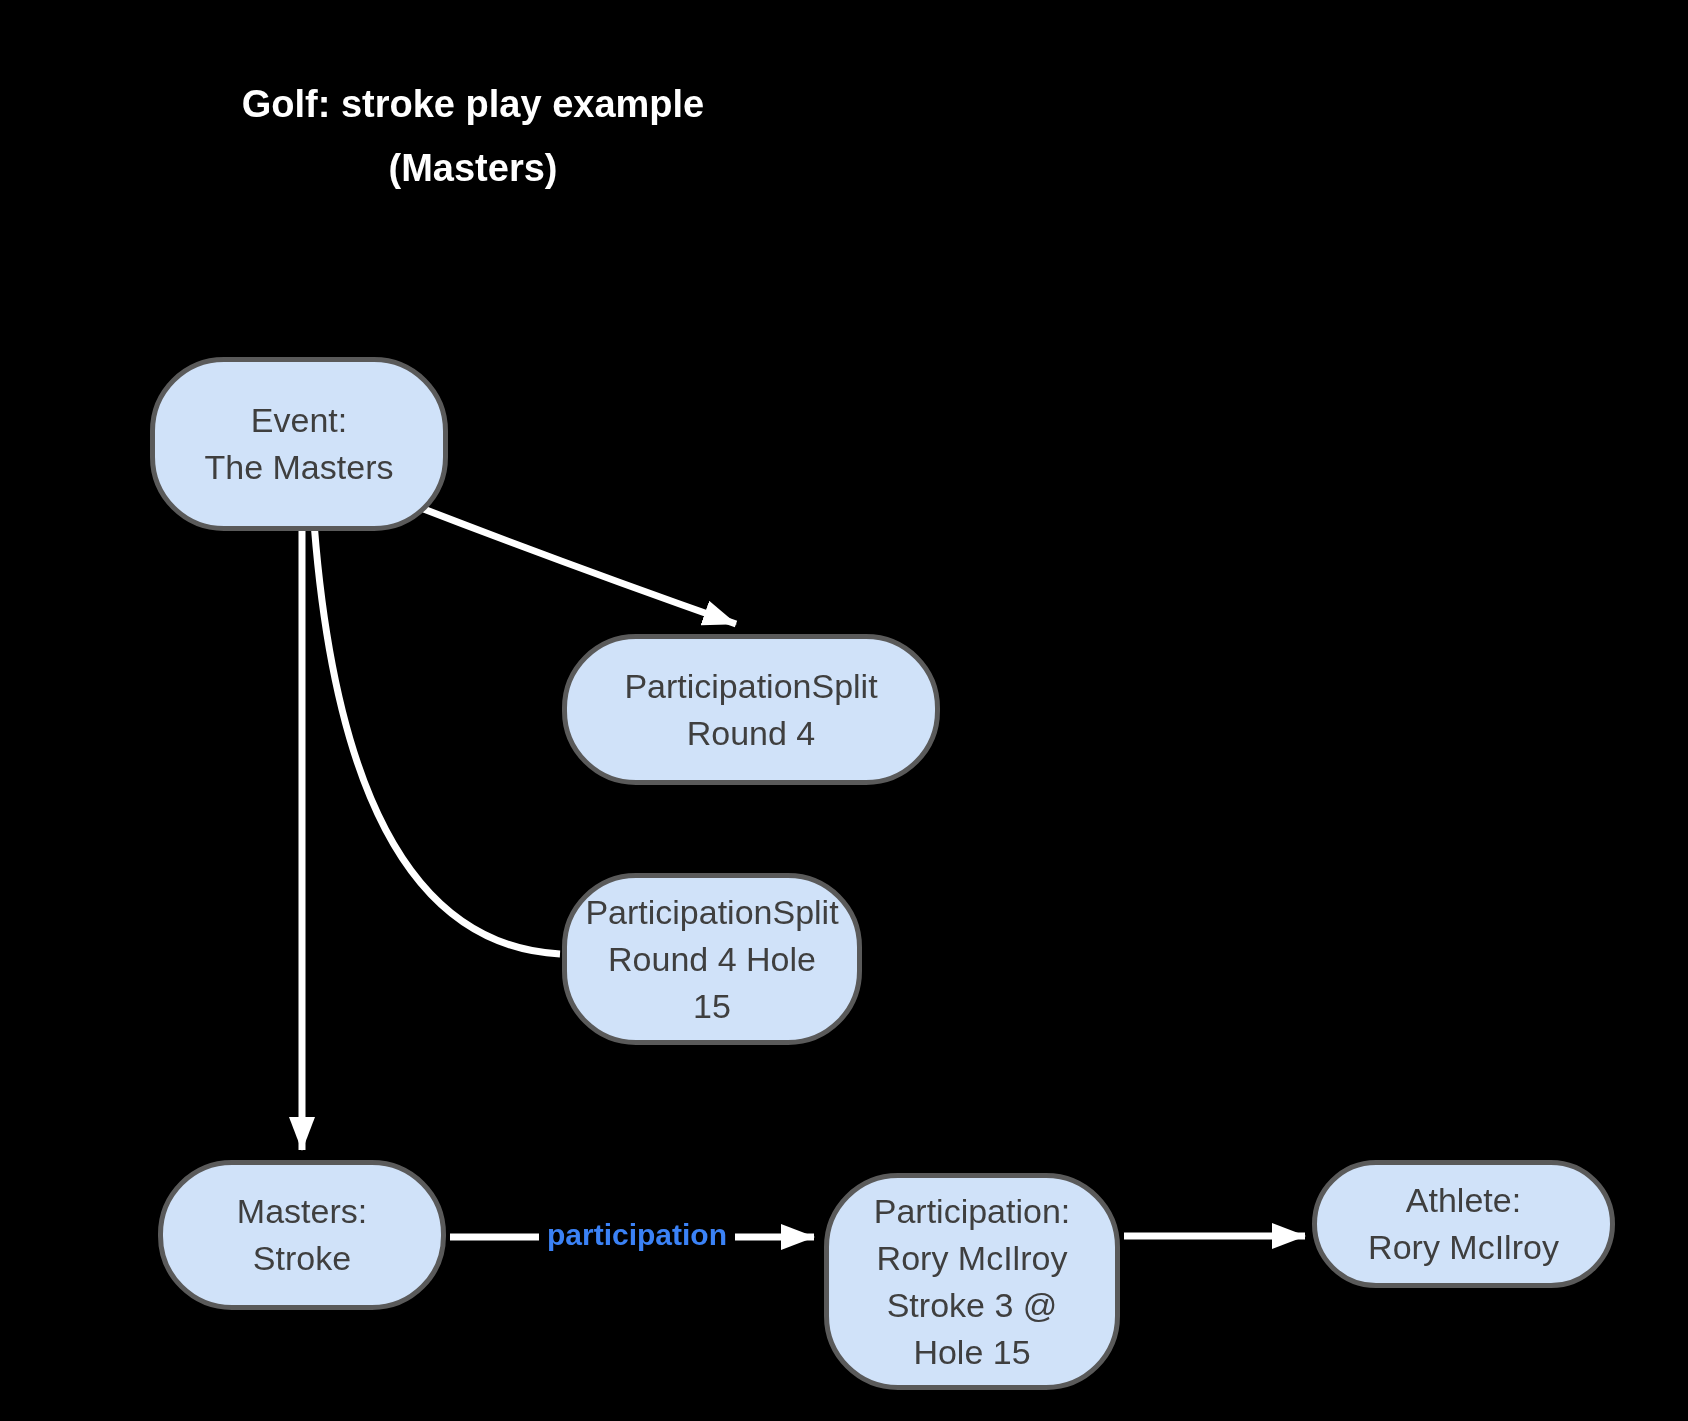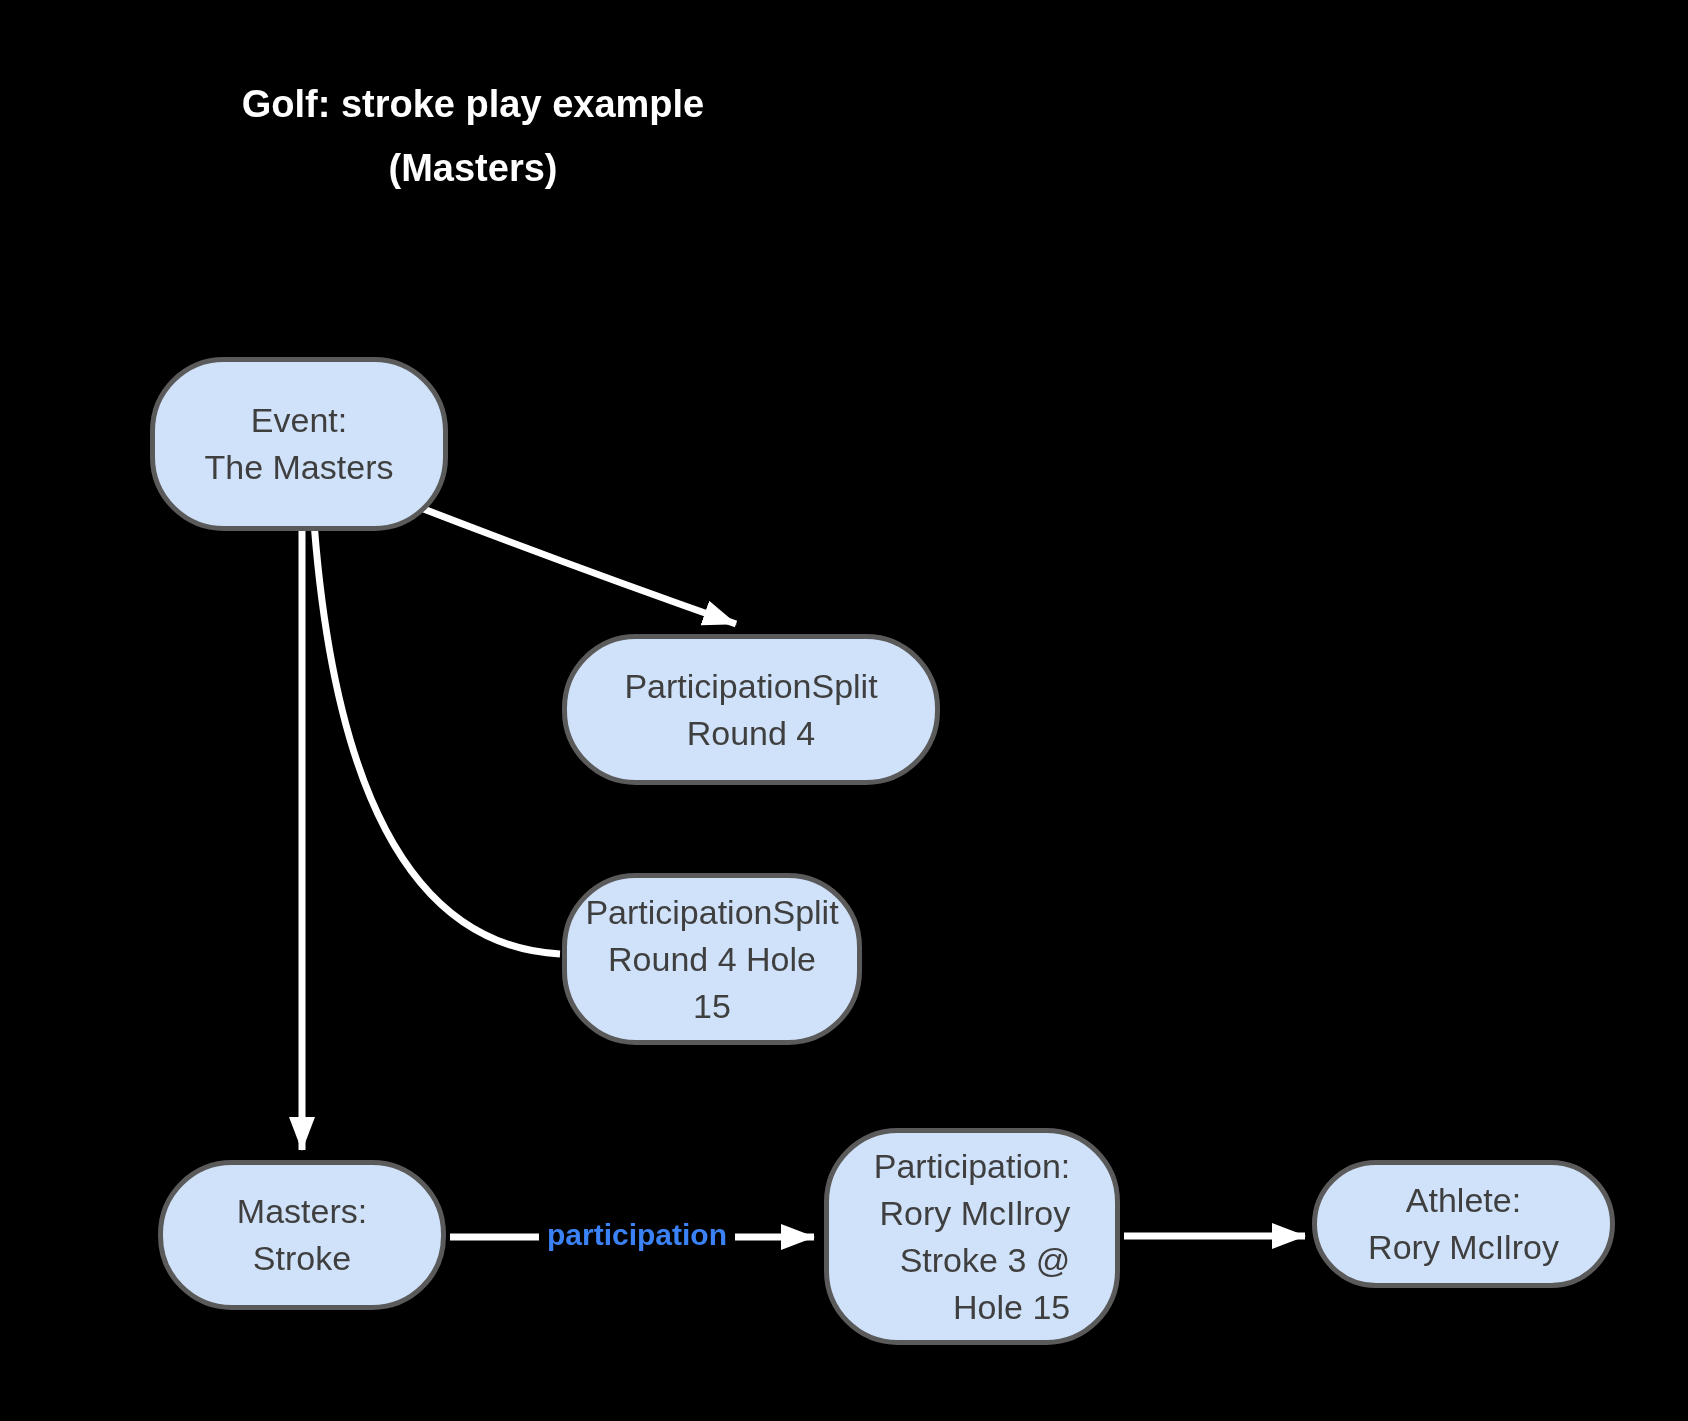--- a/index.html
+++ b/index.html
@@ -48,21 +48,21 @@
     text-align: center;
     white-space: pre-line;
   }
   .node > span {
     flex-shrink: 0;
   }
   #node-event                { left: 150px;  top: 313px;  width: 298px; height: 174px; margin-top: 44px; }
   #node-split-round4         { left: 562px;  top: 634px;  width: 378px; height: 151px; }
   #node-split-round4-hole15  { left: 562px;  top: 873px;  width: 300px; height: 172px; }
   #node-action               { left: 158px;  top: 1160px; width: 288px; height: 150px; }
-  #node-participation        { left: 824px;  top: 1128px; width: 296px; height: 217px; text-align: right; }
+  #node-participation        { left: 824px;  top: 1173px; width: 296px; height: 217px; }
   #node-athlete              { left: 1312px; top: 1160px; width: 303px; height: 128px; }
   #edge-label-participation {
     position: absolute;
     left: 637px;
     top: 1235px;
     transform: translate(-50%, -50%);
     background: #000000;
     color: #3b82f6;
     font-size: 30px;
     font-weight: bold;

